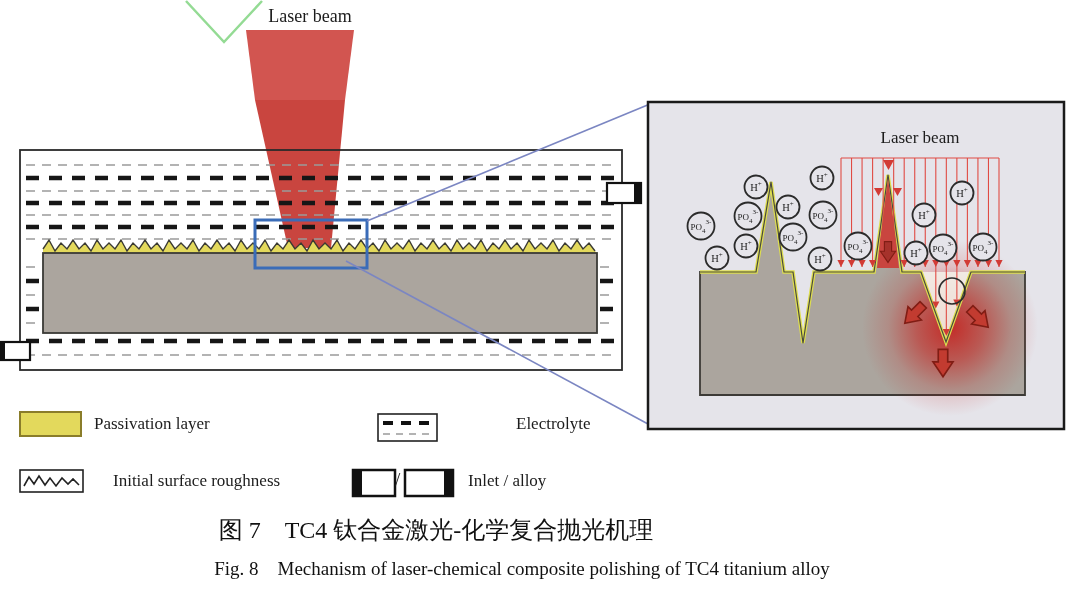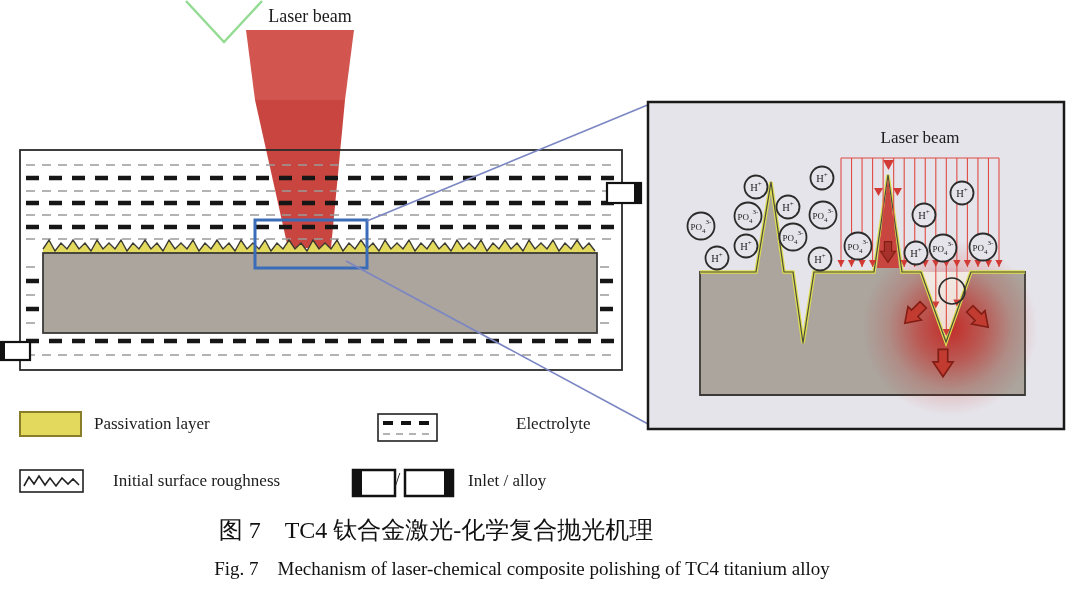--- a/index.html
+++ b/index.html
@@ -256,14 +256,14 @@
   <div class="lbl lbl-laser-main">Laser beam</div>
   <div class="lbl lbl-laser-detail">Laser beam</div>
 
   <div class="lbl lbl-legend-1">Passivation layer</div>
   <div class="lbl lbl-legend-2">Initial surface roughness</div>
   <div class="lbl lbl-legend-3">Electrolyte</div>
   <div class="lbl lbl-legend-4">Inlet / alloy</div>
   <div class="lbl lbl-slash">/</div>
 
   <div class="caption caption-zh">图 7　TC4 钛合金激光-化学复合抛光机理</div>
-  <div class="caption caption-en">Fig. 7　Mechanism of laser-chemical composite polishing of TC4 titanium alloy</div>
+  <div class="caption caption-en">Fig. 8　Mechanism of laser-chemical composite polishing of TC4 titanium alloy</div>
 </div>
 
 </body></html>

